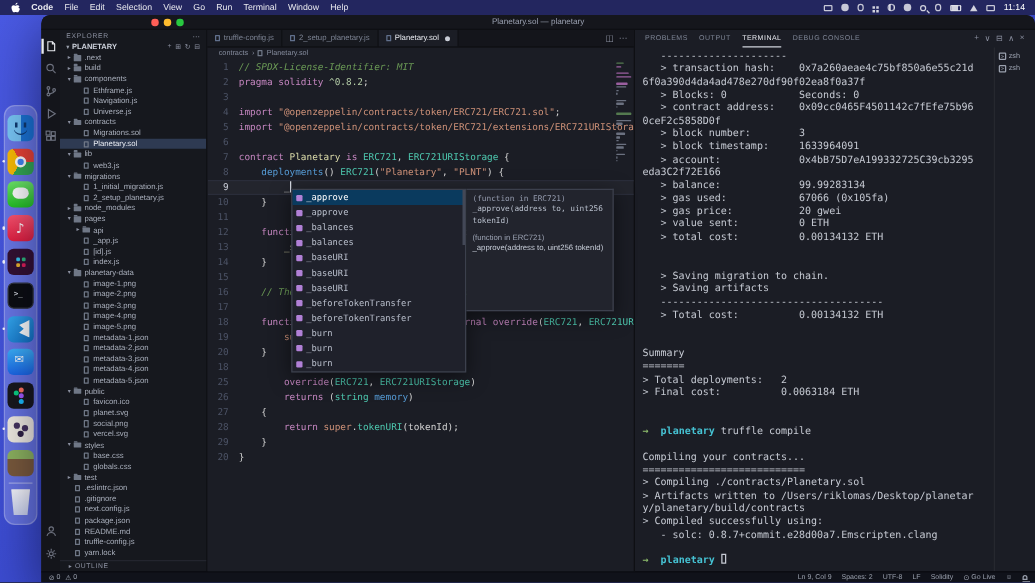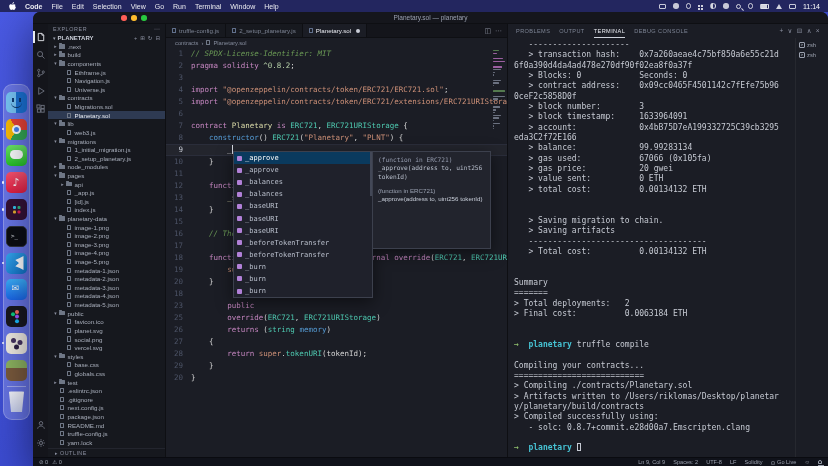--- a/index.html
+++ b/index.html
@@ -536,35 +536,34 @@
             <span>Planetary.sol</span>
           </div>
           <div class="codearea" id="codearea">
             <div class="cline"><span class="ln">1</span><span class="ctext"><span class="tk-cm">// SPDX-License-Identifier: MIT</span></span></div>
               <div class="cline"><span class="ln">2</span><span class="ctext"><span class="tk-kw">pragma</span><span class="tk-pl"> </span><span class="tk-kw">solidity</span><span class="tk-pl"> </span><span class="tk-nu">^0.8.2</span><span class="tk-pl">;</span></span></div>
               <div class="cline"><span class="ln">3</span><span class="ctext"></span></div>
               <div class="cline"><span class="ln">4</span><span class="ctext"><span class="tk-kw">import</span><span class="tk-pl"> </span><span class="tk-st">"@openzeppelin/contracts/token/ERC721/ERC721.sol"</span><span class="tk-pl">;</span></span></div>
               <div class="cline"><span class="ln">5</span><span class="ctext"><span class="tk-kw">import</span><span class="tk-pl"> </span><span class="tk-st">"@openzeppelin/contracts/token/ERC721/extensions/ERC721URIStorage.sol"</span></span></div>
               <div class="cline"><span class="ln">6</span><span class="ctext"></span></div>
               <div class="cline"><span class="ln">7</span><span class="ctext"><span class="tk-kw">contract</span><span class="tk-pl"> </span><span class="tk-fn">Planetary</span><span class="tk-pl"> </span><span class="tk-kw">is</span><span class="tk-pl"> </span><span class="tk-ty">ERC721</span><span class="tk-pl">, </span><span class="tk-ty">ERC721URIStorage</span><span class="tk-pl"> {</span></span></div>
-              <div class="cline"><span class="ln">8</span><span class="ctext"><span class="tk-pl">    </span><span class="tk-kb">constructor</span><span class="tk-pl">() </span><span class="tk-ty">ERC721</span><span class="tk-pl">(</span><span class="tk-st">"Planetary"</span><span class="tk-pl">, </span><span class="tk-st">"PLNT"</span><span class="tk-pl">) {</span></span></div>
+              <div class="cline"><span class="ln">8</span><span class="ctext"><span class="tk-pl">    </span><span class="tk-kb">deployments</span><span class="tk-pl">() </span><span class="tk-ty">ERC721</span><span class="tk-pl">(</span><span class="tk-st">"Planetary"</span><span class="tk-pl">, </span><span class="tk-st">"PLNT"</span><span class="tk-pl">) {</span></span></div>
               <div class="cline cur"><span class="ln">9</span><span class="ctext"><span class="tk-pl">        _</span><span class="caret"></span></span></div>
               <div class="cline"><span class="ln">10</span><span class="ctext"><span class="tk-pl">    }</span></span></div>
               <div class="cline"><span class="ln">11</span><span class="ctext"></span></div>
               <div class="cline"><span class="ln">12</span><span class="ctext"><span class="tk-pl">    </span><span class="tk-kw">function</span><span class="tk-pl"> </span><span class="tk-fn">mintPlanet</span><span class="tk-pl">(</span><span class="tk-ty">address</span><span class="tk-pl"> to) </span><span class="tk-kw">public</span><span class="tk-pl"> {</span></span></div>
               <div class="cline"><span class="ln">13</span><span class="ctext"><span class="tk-pl">        </span><span class="tk-fn">_safeMint</span><span class="tk-pl">(to, tokenId);</span></span></div>
               <div class="cline"><span class="ln">14</span><span class="ctext"><span class="tk-pl">    }</span></span></div>
               <div class="cline"><span class="ln">15</span><span class="ctext"></span></div>
               <div class="cline"><span class="ln">16</span><span class="ctext"><span class="tk-cm">    // The following functions are overrides required by Solidity.</span></span></div>
               <div class="cline"><span class="ln">17</span><span class="ctext"></span></div>
               <div class="cline"><span class="ln">18</span><span class="ctext"><span class="tk-pl">    </span><span class="tk-kw">function</span><span class="tk-pl"> </span><span class="tk-fn">_burn</span><span class="tk-pl">(</span><span class="tk-ty">uint256</span><span class="tk-pl"> tokenId) </span><span class="tk-kw">internal</span><span class="tk-pl"> </span><span class="tk-kw">override</span><span class="tk-pl">(</span><span class="tk-ty">ERC721</span><span class="tk-pl">, </span><span class="tk-ty">ERC721URIStorage</span></span></div>
               <div class="cline"><span class="ln">19</span><span class="ctext"><span class="tk-pl">        </span><span class="tk-st">super</span><span class="tk-pl">.</span><span class="tk-fn">_burn</span><span class="tk-pl">(tokenId);</span></span></div>
               <div class="cline"><span class="ln">20</span><span class="ctext"><span class="tk-pl">    }</span></span></div>
               <div class="cline"><span class="ln">18</span><span class="ctext"></span></div>
-              <div class="cline"><span class="ln">23</span><span class="ctext"><span class="tk-pl">        </span><span class="tk-kw">public</span></span></div>
               <div class="cline"><span class="ln">25</span><span class="ctext"><span class="tk-pl">        </span><span class="tk-kw">override</span><span class="tk-pl">(</span><span class="tk-ty">ERC721</span><span class="tk-pl">, </span><span class="tk-ty">ERC721URIStorage</span><span class="tk-pl">)</span></span></div>
               <div class="cline"><span class="ln">26</span><span class="ctext"><span class="tk-pl">        </span><span class="tk-kw">returns</span><span class="tk-pl"> (</span><span class="tk-ty">string</span><span class="tk-pl"> </span><span class="tk-kb">memory</span><span class="tk-pl">)</span></span></div>
               <div class="cline"><span class="ln">27</span><span class="ctext"><span class="tk-pl">    {</span></span></div>
               <div class="cline"><span class="ln">28</span><span class="ctext"><span class="tk-pl">        </span><span class="tk-kw">return</span><span class="tk-pl"> </span><span class="tk-st">super</span><span class="tk-pl">.</span><span class="tk-ty">tokenURI</span><span class="tk-pl">(tokenId);</span></span></div>
               <div class="cline"><span class="ln">29</span><span class="ctext"><span class="tk-pl">    }</span></span></div>
               <div class="cline"><span class="ln">20</span><span class="ctext"><span class="tk-pl">}</span></span></div>
               <div class="minimap" id="minimap">
                 <div class="mmbar" style="width: 5.58px; background: rgb(84, 122, 79);"></div>
                 <div class="mmbar" style="width: 4.14px; background: rgb(155, 95, 160);"></div>
                 <div class="mmbar" style="width: 0px; background: transparent;"></div>

